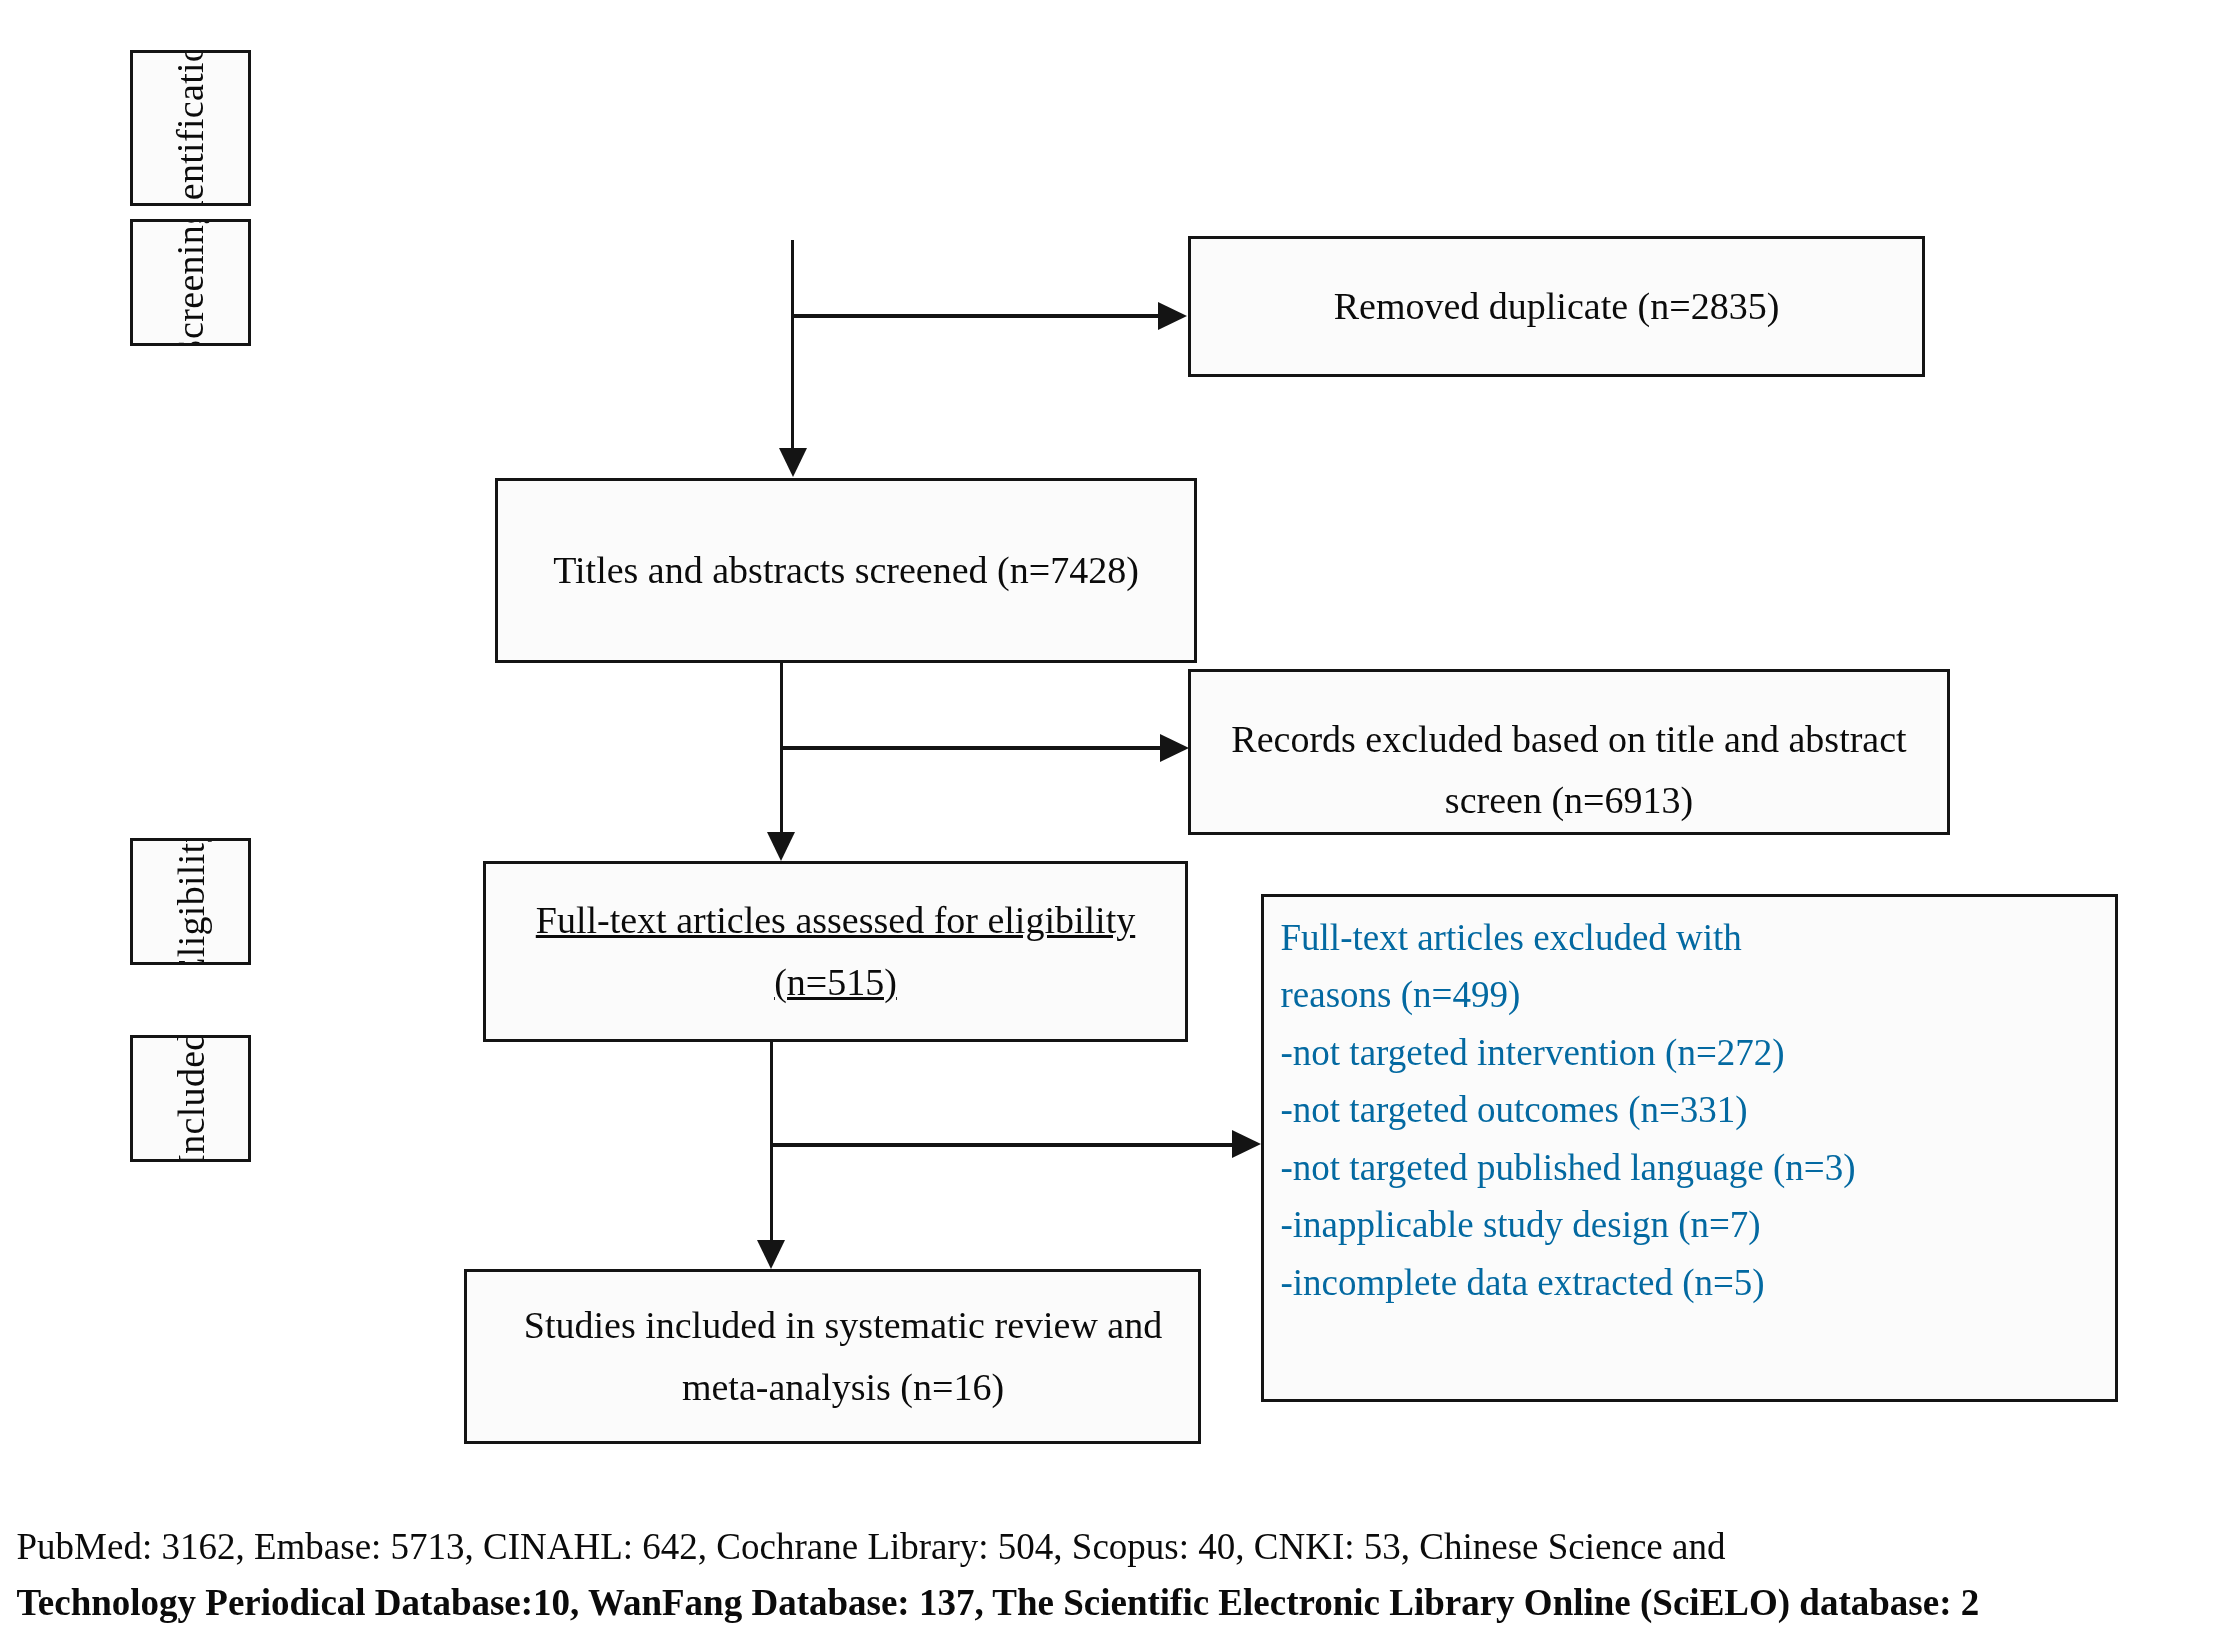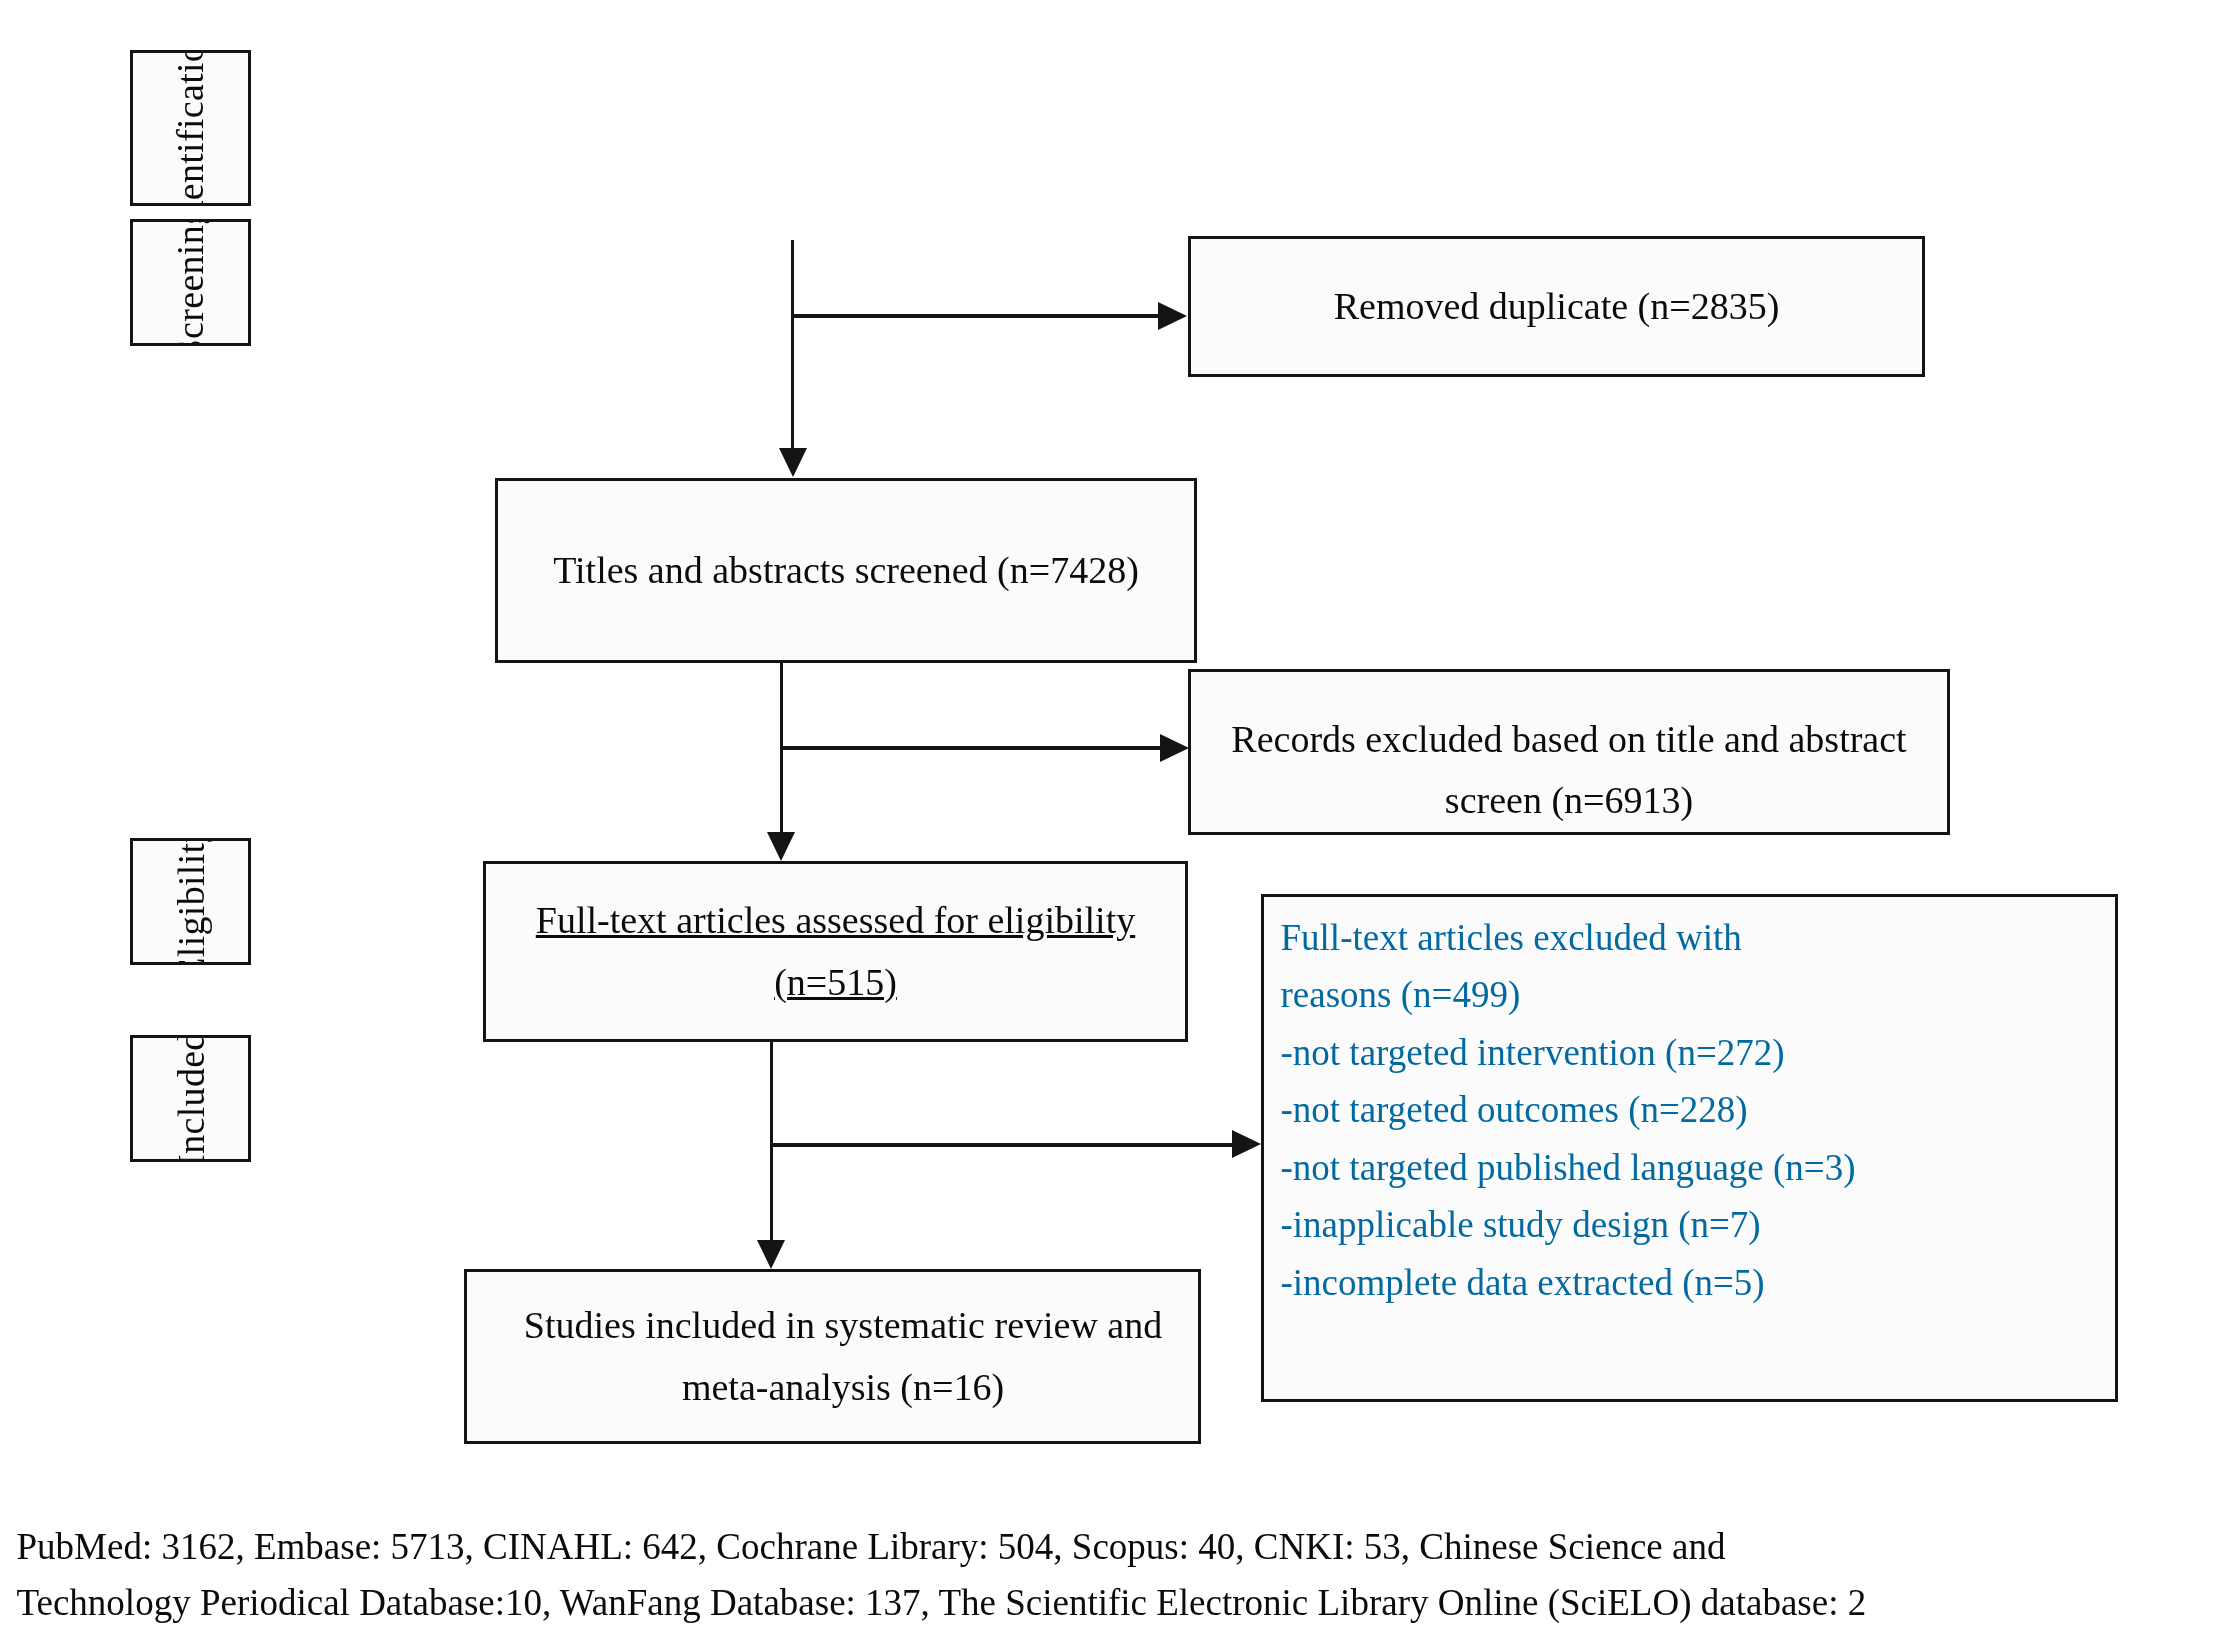--- a/index.html
+++ b/index.html
@@ -139,21 +139,21 @@
   </div>
 
   <div class="box" style="left:483px; top:861px; width:705px; height:181px;text-decoration:underline;">
     <span class="txt">Full-text articles assessed for eligibility (n=515)</span>
   </div>
 
   <div class="box left" style="left:1261px; top:894px; width:857px; height:508px;">
     <span class="line">Full-text articles excluded with</span>
     <span class="line"> reasons (n=499)</span>
     <span class="line">-not targeted intervention (n=272)</span>
-    <span class="line">-not targeted outcomes (n=228)</span>
+    <span class="line">-not targeted outcomes (n=331)</span>
     <span class="line">-not targeted published language (n=3)</span>
     <span class="line">-inapplicable study design (n=7)</span>
     <span class="line">-incomplete data extracted (n=5)</span>
   </div>
 
   <div class="box" style="left:464px; top:1269px; width:737px; height:175px;padding-left:21px;">
     <span class="txt">Studies included in systematic review and meta-analysis (n=16)</span>
   </div>
 
   <div class="vline" style="left:791px; top:240px; width:3.2px; height:210px;"></div>
@@ -166,16 +166,16 @@
   <div class="arrow-down" style="left:767px; top:832px;"></div>
   <div class="hline" style="left:780px; top:746px; width:381px; height:3.8px;"></div>
   <div class="arrow-right" style="left:1160px; top:734px;"></div>
 
   <div class="vline" style="left:770px; top:1042px; width:3.2px; height:202px;"></div>
   <div class="arrow-down" style="left:757px; top:1240px;"></div>
   <div class="hline" style="left:770px; top:1143px; width:464px; height:3.8px;"></div>
   <div class="arrow-right" style="left:1232px; top:1130px;"></div>
 
   <div class="footer" style="top:1519px;">PubMed: 3162, Embase: 5713, CINAHL: 642, Cochrane Library: 504, Scopus: 40, CNKI: 53, Chinese Science and</div>
-  <div class="footer" style="top:1575px;">Technology Periodical Database:10, WanFang Database: 137, The Scientific Electronic Library Online (SciELO) database: 2</div>
+  <div class="footer" style="top:1575px;font-weight:bold;">Technology Periodical Database:10, WanFang Database: 137, The Scientific Electronic Library Online (SciELO) database: 2</div>
 
 </div>
 
 
 </body></html>

